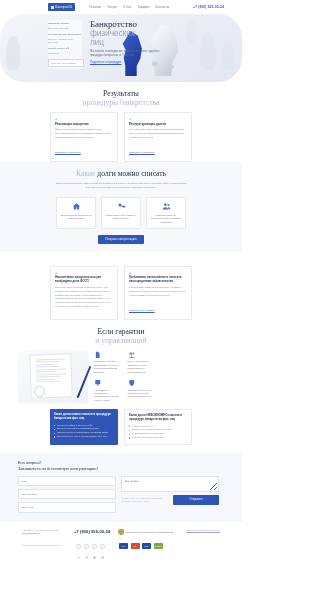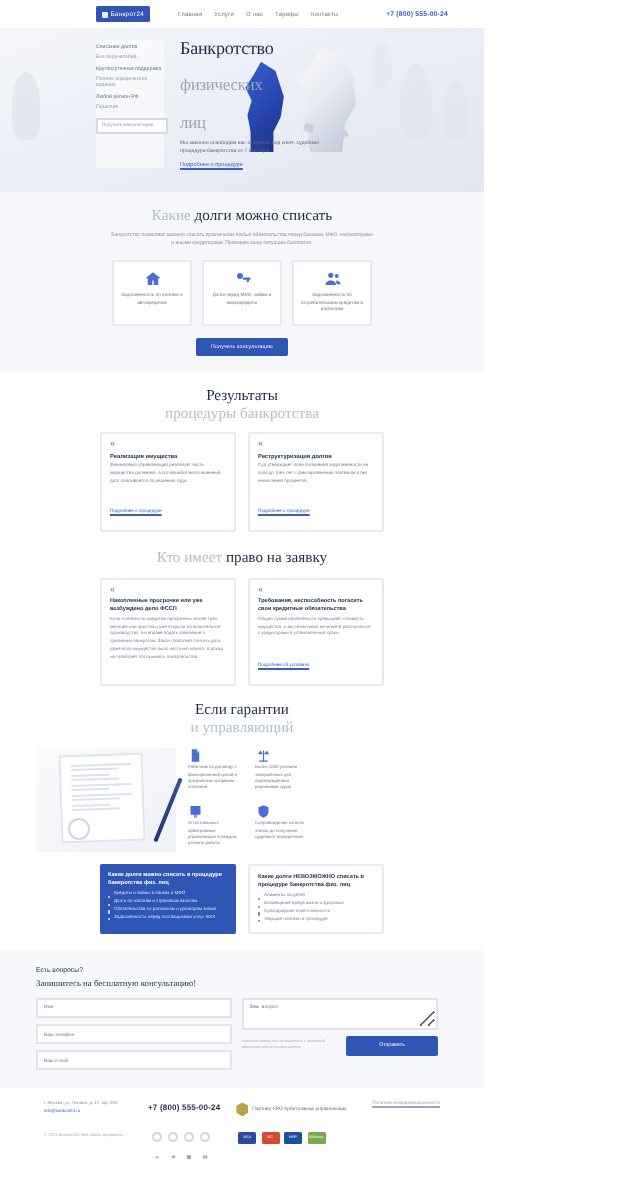--- a/index.html
+++ b/index.html
@@ -24,22 +24,23 @@
   .logo-mark { width: 3px; height: 3px; background: #fff; border-radius: 0.5px; opacity: .9; }
   .nav { display: flex; gap: 6px; margin-left: 14px; }
   .nav-item { font-size: 3px; color: #6c7a92; letter-spacing: .1px; white-space: nowrap; }
   .header-phone {
     margin-left: auto; margin-right: 18px; font-size: 3.4px;
     color: #3a5fc4; letter-spacing: .1px; font-weight: bold;
   }
 
   
   .hero {
-    position: relative; height: 82px; overflow: hidden;
+    position: relative; height: 68px; overflow: hidden;
     background: linear-gradient(160deg,#f4f6fa 0%, #e9edf5 55%, #e2e7f1 100%);
+    border-radius: 24px;
   }
   .chess-bg { position: absolute; inset: 0; opacity: .5; }
   .pawn {
     position: absolute; background: #d8dde8; border-radius: 50% 50% 30% 30%;
   }
   .knight-blue {
     position: absolute; left: 118px; top: 16px; width: 26px; height: 46px;
     background: linear-gradient(135deg,#3c63d8 0%, #2743a8 60%, #1d3182 100%);
     clip-path: polygon(28% 100%,72% 100%,72% 78%,86% 62%,92% 40%,76% 12%,48% 2%,34% 16%,18% 30%,30% 44%,22% 60%,28% 78%);
   }
@@ -61,22 +62,22 @@
     margin-top: 2px; background: #fff; border: .4px solid #d4d9e4;
     padding: 1.6px 2px; font-size: 2.3px; color: #8d97a9; width: 36px;
   }
 
   .hero-copy { margin-left: 8px; width: 70px; }
   .hero-title-1 {
     font-family: "Liberation Serif", serif; font-size: 9px; color: #1e2b45;
     line-height: 1; letter-spacing: -.1px;
   }
   .hero-title-2 {
-    font-family: Liberation Serif, serif; font-size: 8.4px; color: #9aa4ba;
-    line-height: 1.05; letter-spacing: -.1px; margin-top: 10px;
+    font-family: Liberation Sans, sans-serif; font-size: 8.4px; color: #9aa4ba;
+    line-height: 1.05; letter-spacing: -.1px;
   }
   .hero-sub { margin-top: 3px; font-size: 2.6px; color: #5d6980; line-height: 1.5; }
   .hero-link { margin-top: 3px; font-size: 2.8px; color: #3a5fc4; text-decoration: underline; }
 
   
   .section { padding: 0 18px; }
   .sec-head {
     font-family: "Liberation Serif", serif; font-size: 7.6px;
     color: #b3bccd; text-align: center; line-height: 1.15;
   }
@@ -251,20 +252,41 @@
       <div class="hero-copy">
         <div class="hero-title-1">Банкротство</div>
         <div class="hero-title-2">физических</div>
         <div class="hero-title-2">лиц</div>
         <div class="hero-sub">Мы законно освободим вас от долгов под ключ: судебная процедура банкротства от 7 месяцев.</div>
         <div class="hero-link">Подробнее о процедуре</div>
       </div>
     </div>
   </div>
 
+  <div class="section" style="padding-top:8px;">
+    <div class="sec-head">
+      <b>Результаты</b><br>
+      <span>процедуры банкротства</span>
+    </div>
+    <div class="two-cards">
+      <div class="res-card">
+        <div class="quote">«</div>
+        <div class="res-title">Реализация имущества</div>
+        <div class="res-text">Финансовый управляющий реализует часть имущества должника, а оставшийся непогашенный долг списывается по решению суда.</div>
+        <a class="res-link">Подробнее о процедуре</a>
+      </div>
+      <div class="res-card">
+        <div class="quote">«</div>
+        <div class="res-title">Реструктуризация долгов</div>
+        <div class="res-text">Суд утверждает план погашения задолженности на срок до трёх лет с фиксированным платежом и без начисления процентов.</div>
+        <a class="res-link">Подробнее о процедуре</a>
+      </div>
+    </div>
+  </div>
+
   <div class="section band-light" style="padding-top:8px;">
     <div class="sec-head">
       <span>Какие</span>
       <b>долги можно списать</b>
     </div>
     <div class="sec-sub">Банкротство позволяет законно списать практически любые обязательства перед банками, МФО, коллекторами и иными кредиторами. Проверим вашу ситуацию бесплатно.</div>
 
     <div class="debt-cards">
       <div class="debt-card">
         <div class="ic">
@@ -294,46 +316,21 @@
         </div>
         <div class="debt-text">Задолженность по потребительским кредитам и распискам</div>
       </div>
     </div>
 
     <div class="cta-wrap">
       <button class="btn-primary">Получить консультацию</button>
     </div>
   </div>
 
-  <div class="section" style="padding-top:8px;">
-    <div class="sec-head">
-      <b>Результаты</b><br>
-      <span>процедуры банкротства</span>
-    </div>
-    <div class="two-cards">
-      <div class="res-card">
-        <div class="quote">«</div>
-        <div class="res-title">Реализация имущества</div>
-        <div class="res-text">Финансовый управляющий реализует часть имущества должника, а оставшийся непогашенный долг списывается по решению суда.</div>
-        <a class="res-link">Подробнее о процедуре</a>
-      </div>
-      <div class="res-card">
-        <div class="quote">«</div>
-        <div class="res-title">Реструктуризация долгов</div>
-        <div class="res-text">Суд утверждает план погашения задолженности на срок до трёх лет с фиксированным платежом и без начисления процентов.</div>
-        <a class="res-link">Подробнее о процедуре</a>
-      </div>
-    </div>
-  </div>
-
   <div class="section" style="padding-top:9px;">
-    <div class="sec-head">
-      <span>Кто имеет</span>
-      <b>право на заявку</b>
-    </div>
     <div class="rights-cards">
       <div class="right-card">
         <div class="quote">«</div>
         <div class="rc-title">Накопленные просрочки или уже возбуждено дело ФССП</div>
         <div class="rc-text">Если платежи по кредитам просрочены более трёх месяцев или приставы уже открыли исполнительное производство, вы вправе подать заявление о признании банкротом. Закон позволяет списать долг, даже если имущество было частично изъято, а доход не позволяет обслуживать обязательства.</div>
       </div>
       <div class="right-card">
         <div class="quote">«</div>
         <div class="rc-title">Требования, неспособность погасить свои кредитные обязательства</div>
         <div class="rc-text">Общая сумма обязательств превышает стоимость имущества, и вы объективно не можете рассчитаться с кредиторами в установленные сроки.</div>

